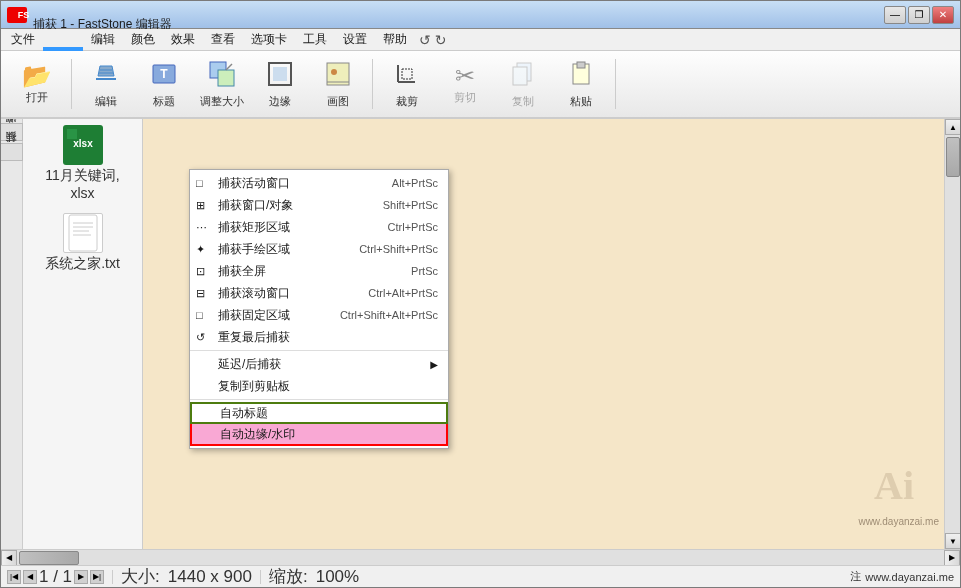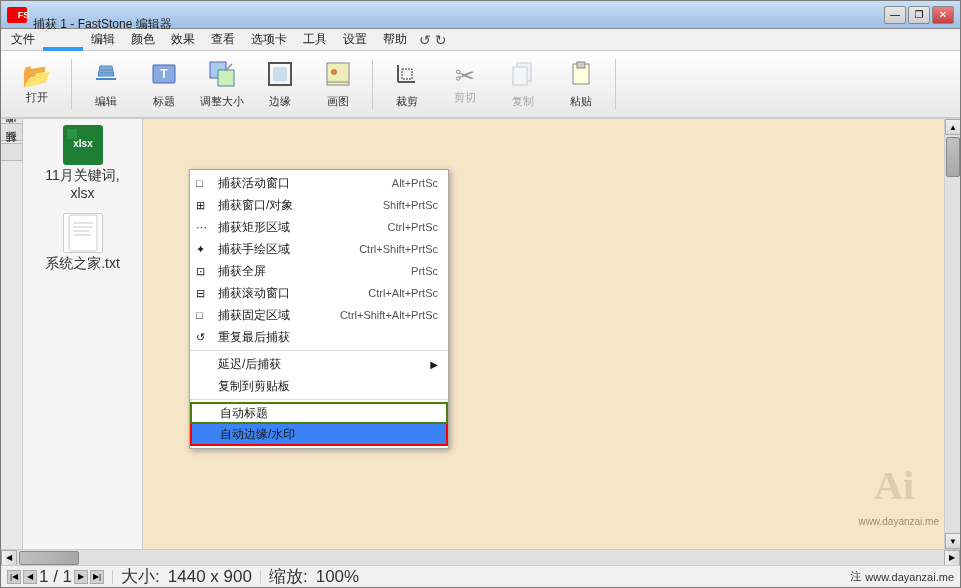--- a/index.html
+++ b/index.html
@@ -665,21 +665,21 @@
           <div class="dropdown-item">
             <span>复制到剪贴板</span>
           </div>
 
           <div class="dropdown-separator"></div>
 
           <div class="dropdown-item" style="border: 2px solid #4d7c0f; background: white;">
             <span>自动标题</span>
           </div>
 
-          <div class="dropdown-item" style="border: 2px solid red; border-top: none; background: #3b82f6; text-align: right;">
+          <div class="dropdown-item" style="border: 2px solid red; border-top: none; background: #f9a8d4; text-align: right;">
             <span>自动边缘/水印</span>
           </div>
         </div>
       </div>
     </div>
 
     <div class="right-scroll">
       <div class="scroll-btn">▲</div>
       <div class="scroll-track">
         <div class="scroll-thumb"></div>

